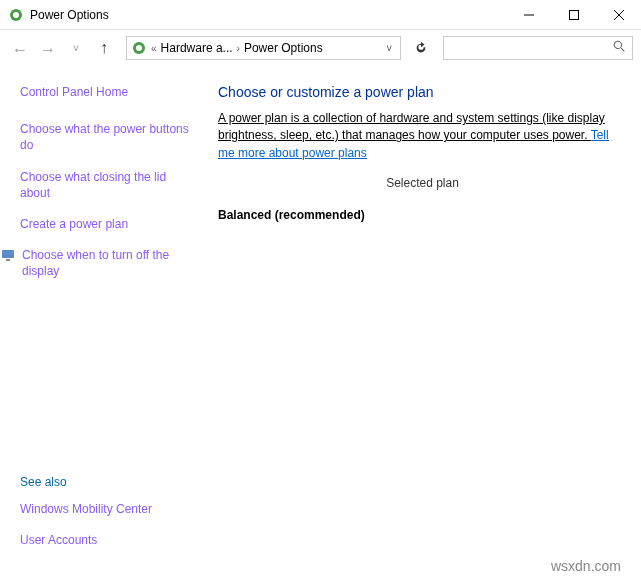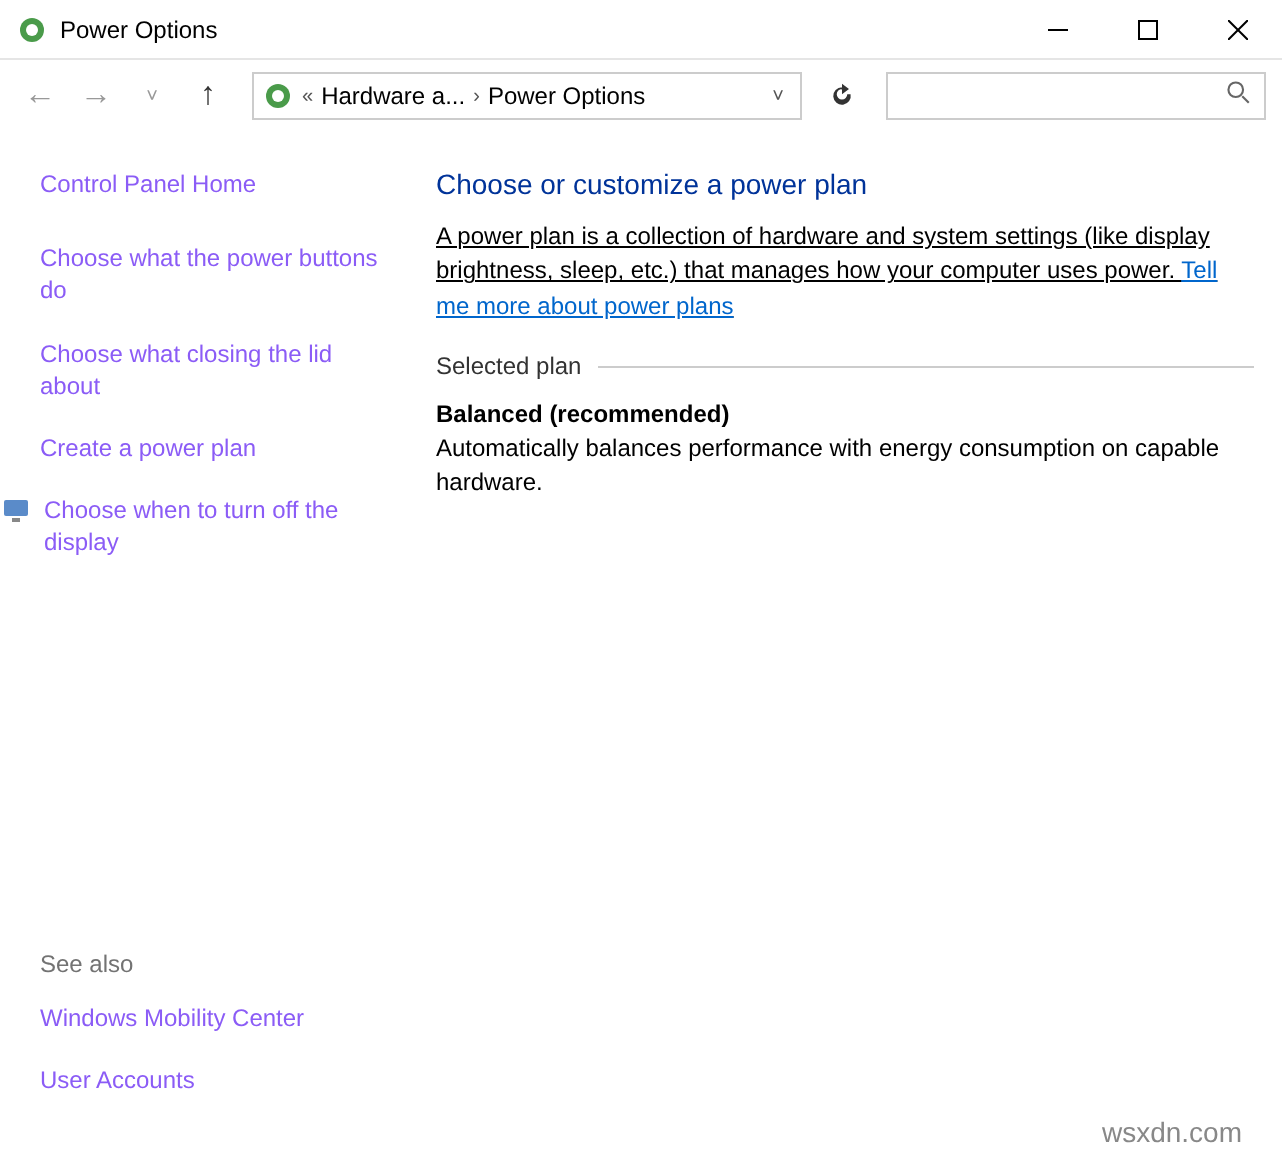--- a/index.html
+++ b/index.html
@@ -19,26 +19,26 @@
     .bc-chev { font-size: 10px; color: #555; margin-left: auto; padding-right: 4px; }
     .refresh-btn { width: 24px; height: 24px; display: flex; align-items: center; justify-content: center; border: 1px solid transparent; font-size: 14px; }
     .searchbox { width: 190px; height: 24px; border: 1px solid #ccc; margin-left: 6px; display: flex; align-items: center; justify-content: flex-end; padding-right: 6px; }
     .searchbox .mag { color: #666; font-size: 13px; }
     .content { display: flex; height: calc(100% - 66px - 14px); }
     .sidebar { width: 200px; padding: 18px 8px 8px 20px; display: flex; flex-direction: column; }
     .sidebar-link { color: #8b5cf6; font-size: 12px; margin-bottom: 15px; line-height: 1.35; cursor: pointer; }
     .sidebar-link.with-icon { display: flex; gap: 6px; }
     .sidebar-link.with-icon .icon { width: 16px; height: 16px; flex-shrink: 0; margin-left: -20px; }
     .sidebar-spacer { flex: 1; }
-    .see-also { color: #737373; font-size: 12px; margin-bottom: 12px; }
+    .see-also { color: #0369a1; font-size: 12px; margin-bottom: 12px; }
     .main { flex: 1; padding: 18px 14px 8px 18px; }
     .main-heading { color: #003399; font-size: 14px; font-weight: 400; margin-bottom: 10px; }
     .main-desc { font-size: 12px; line-height: 1.45; margin-bottom: 8px; text-decoration: underline; }
     .main-desc a { color: #0066cc; text-decoration: underline; }
-    .section-label { font-size: 12px; color: #333; margin-top: 14px; margin-bottom: 10px; display: flex; align-items: center; gap: 8px; }
+    .section-label { font-size: 12px; color: #333; margin-top: 14px; margin-bottom: 10px; display: flex; align-items: center; gap: 8px; flex-direction: column; }
     .section-label .line { flex: 1; height: 1px; background: #ccc; }
     .plan-row { display: flex; align-items: flex-start; }
     .plan-info { flex: 1; }
     .plan-name { font-size: 12px; font-weight: 700; margin-bottom: 2px; }
     .plan-desc { font-size: 12px; line-height: 1.4; }
     .change-link { color: #0066cc; font-size: 12px; cursor: pointer; white-space: nowrap; border: 3px solid #e60000; padding: 4px 10px; margin-left: 8px; margin-top: -4px; }
     .watermark { position: absolute; bottom: 2px; right: 20px; font-size: 14px; color: #888; }
   </style>
 </head>
 <body>
@@ -125,19 +125,18 @@
     <div class="main-desc">
       <span>A power plan is a collection of hardware and system settings (like display brightness, sleep, etc.) that manages how your computer uses power. </span><a href="#">Tell me more about power plans</a>
     </div>
     <div class="section-label">
       <span>Selected plan</span>
       <div class="line"></div>
     </div>
     <div class="plan-row">
       <div class="plan-info">
         <div class="plan-name">Balanced (recommended)</div>
-        <div class="plan-desc">Automatically balances performance with energy consumption on capable hardware.</div>
       </div>
     </div>
   </div>
 </div>
 
 <div class="watermark">wsxdn.com</div>
 
 </body></html>

